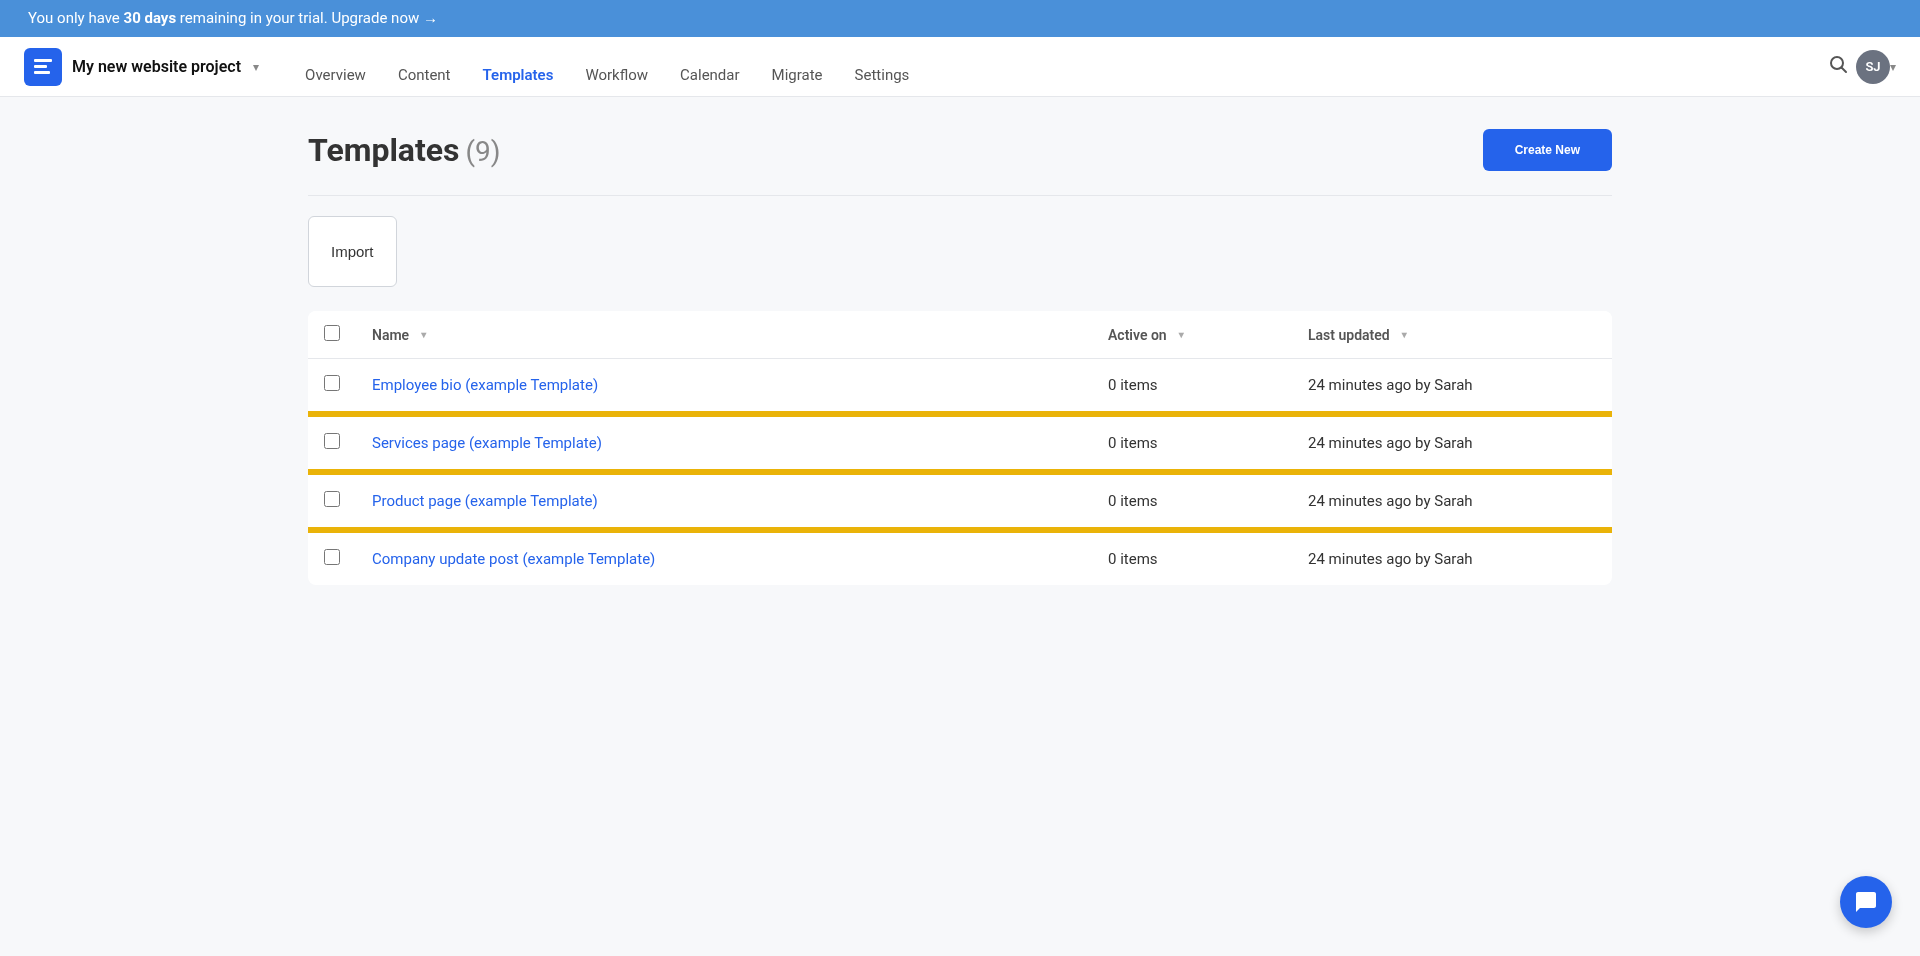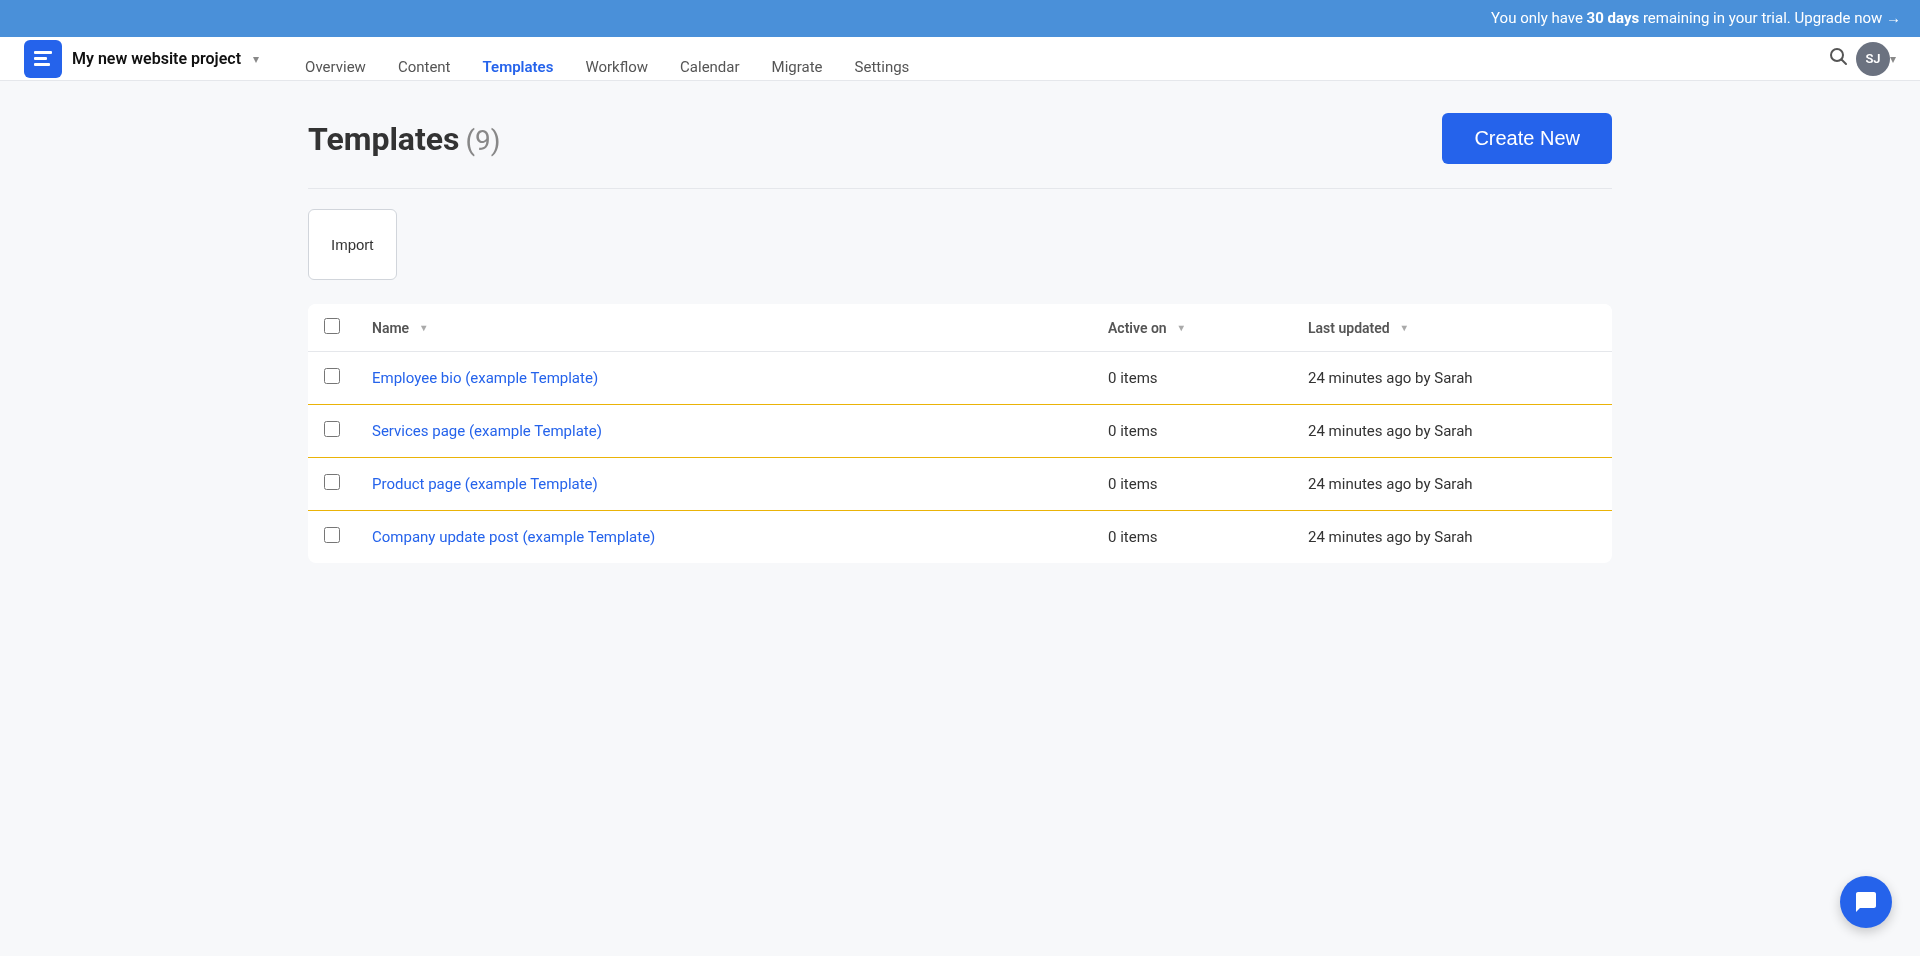--- a/index.html
+++ b/index.html
@@ -2,36 +2,36 @@
 <html><head>
   <meta charset="utf-8">
   <style>
     * { box-sizing: border-box; margin: 0; padding: 0; }
     body { font-family: -apple-system, BlinkMacSystemFont, 'Segoe UI', Roboto, sans-serif; background: #f7f8fa; color: #333; }
 
     
     .trial-banner {
       background: #4a90d9;
       color: white;
-      text-align: right;
-      padding: 8px 19px;
+      text-align: left;
+      padding: 8px 28px;
       font-size: 15px;
       line-height: 1.4;
     }
     .trial-banner strong { font-weight: 700; }
     .trial-banner a { color: white; text-decoration: none; }
 
     
     .top-nav {
       background: white;
       border-bottom: 1px solid #e5e7eb;
       display: flex;
       align-items: center;
       padding: 0 24px;
-      height: 44px;
+      height: 60px;
     }
     .logo-area {
       display: flex;
       align-items: center;
       gap: 10px;
       margin-right: 32px;
       cursor: pointer;
     }
     .logo-icon {
       width: 38px;
@@ -122,22 +122,22 @@
       font-weight: 400;
       color: #888;
       margin-left: 6px;
     }
     .create-new-btn {
       background: #2563eb;
       color: white;
       border: none;
       border-radius: 6px;
       padding: 14px 32px;
-      font-size: 20px;
-      font-weight: 400;
+      font-size: 12px;
+      font-weight: 700;
       cursor: pointer;
     }
 
     
     .divider {
       border: none;
       border-top: 1px solid #e5e7eb;
       margin: 20px 0;
     }
 
@@ -166,21 +166,21 @@
       padding: 14px 16px;
       font-size: 14px;
       color: #555;
       font-weight: 600;
       border-bottom: 1px solid #e5e7eb;
       background: white;
     }
     .templates-table td {
       padding: 16px 16px;
       font-size: 15px;
-      border-bottom: 1px solid #eab308;
+      border-bottom: 6px solid #eab308;
       color: #333;
     }
     .templates-table tr:last-child td { border-bottom: none; }
 
     .col-checkbox { width: 48px; }
     .col-name { }
     .col-active { width: 200px; }
     .col-updated { width: 320px; }
 
     .th-label {

